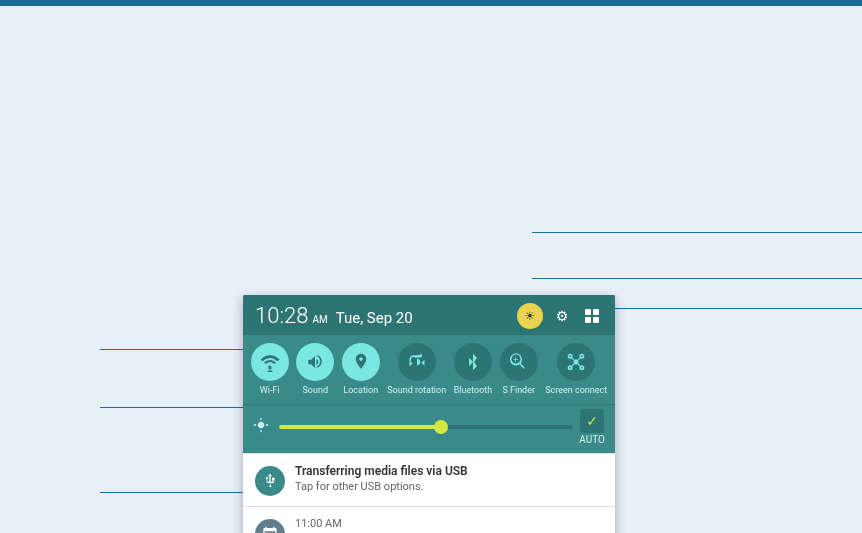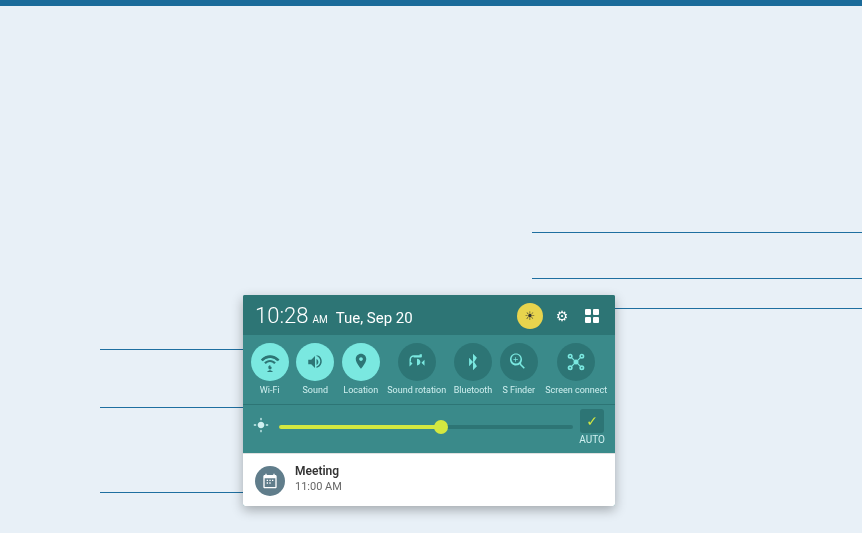--- a/index.html
+++ b/index.html
@@ -406,27 +406,37 @@
     <div class="brightness-slider">
       <div class="brightness-fill"></div>
       <div class="brightness-thumb"></div>
     </div>
     <div class="auto-wrap">
       <div class="auto-checkbox">✓</div>
       <span class="auto-label">AUTO</span>
     </div>
   </div>
 
+  <div class="notification-item">
+    <div class="notif-icon-circle teal">
+      <svg width="16" height="16" viewBox="0 0 24 24" fill="white">
+        <path d="M15 7v4h1v2h-3V5h2l-3-4-3 4h2v8H8V9.1c.6-.3 1-.9 1-1.6C9 6.7 8.3 6 7.5 6S6 6.7 6 7.5c0 .7.4 1.3 1 1.6V13c0 1.1.9 2 2 2h3v2.9c-.6.3-1 .9-1 1.6 0 .8.7 1.5 1.5 1.5S14 20.3 14 19.5c0-.7-.4-1.3-1-1.6V15h3c1.1 0 2-.9 2-2v-2h1V7h-4z"></path>
+      </svg>
+    </div>
+    <div class="notif-content">
+      <div class="notif-title">Transferring media files via USB</div>
+      <div class="notif-subtitle">Tap for other USB options.</div>
+    </div>
+  </div>
 
   <div class="notification-item">
     <div class="notif-icon-circle blue-gray">
       <svg width="16" height="16" viewBox="0 0 24 24" fill="white">
         <path d="M20 3h-1V1h-2v2H7V1H5v2H4c-1.1 0-2 .9-2 2v16c0 1.1.9 2 2 2h16c1.1 0 2-.9 2-2V5c0-1.1-.9-2-2-2zm0 18H4V8h16v13z"></path>
         <path d="M9 10H7v2h2v-2zm4 0h-2v2h2v-2zm4 0h-2v2h2v-2zm-8 4H7v2h2v-2zm4 0h-2v2h2v-2z"></path>
       </svg>
     </div>
     <div class="notif-content">
-      <div class="notif-title">Meeting</div>
       <div class="notif-subtitle">11:00 AM</div>
     </div>
   </div>
 
 </div>
 
 </body></html>

